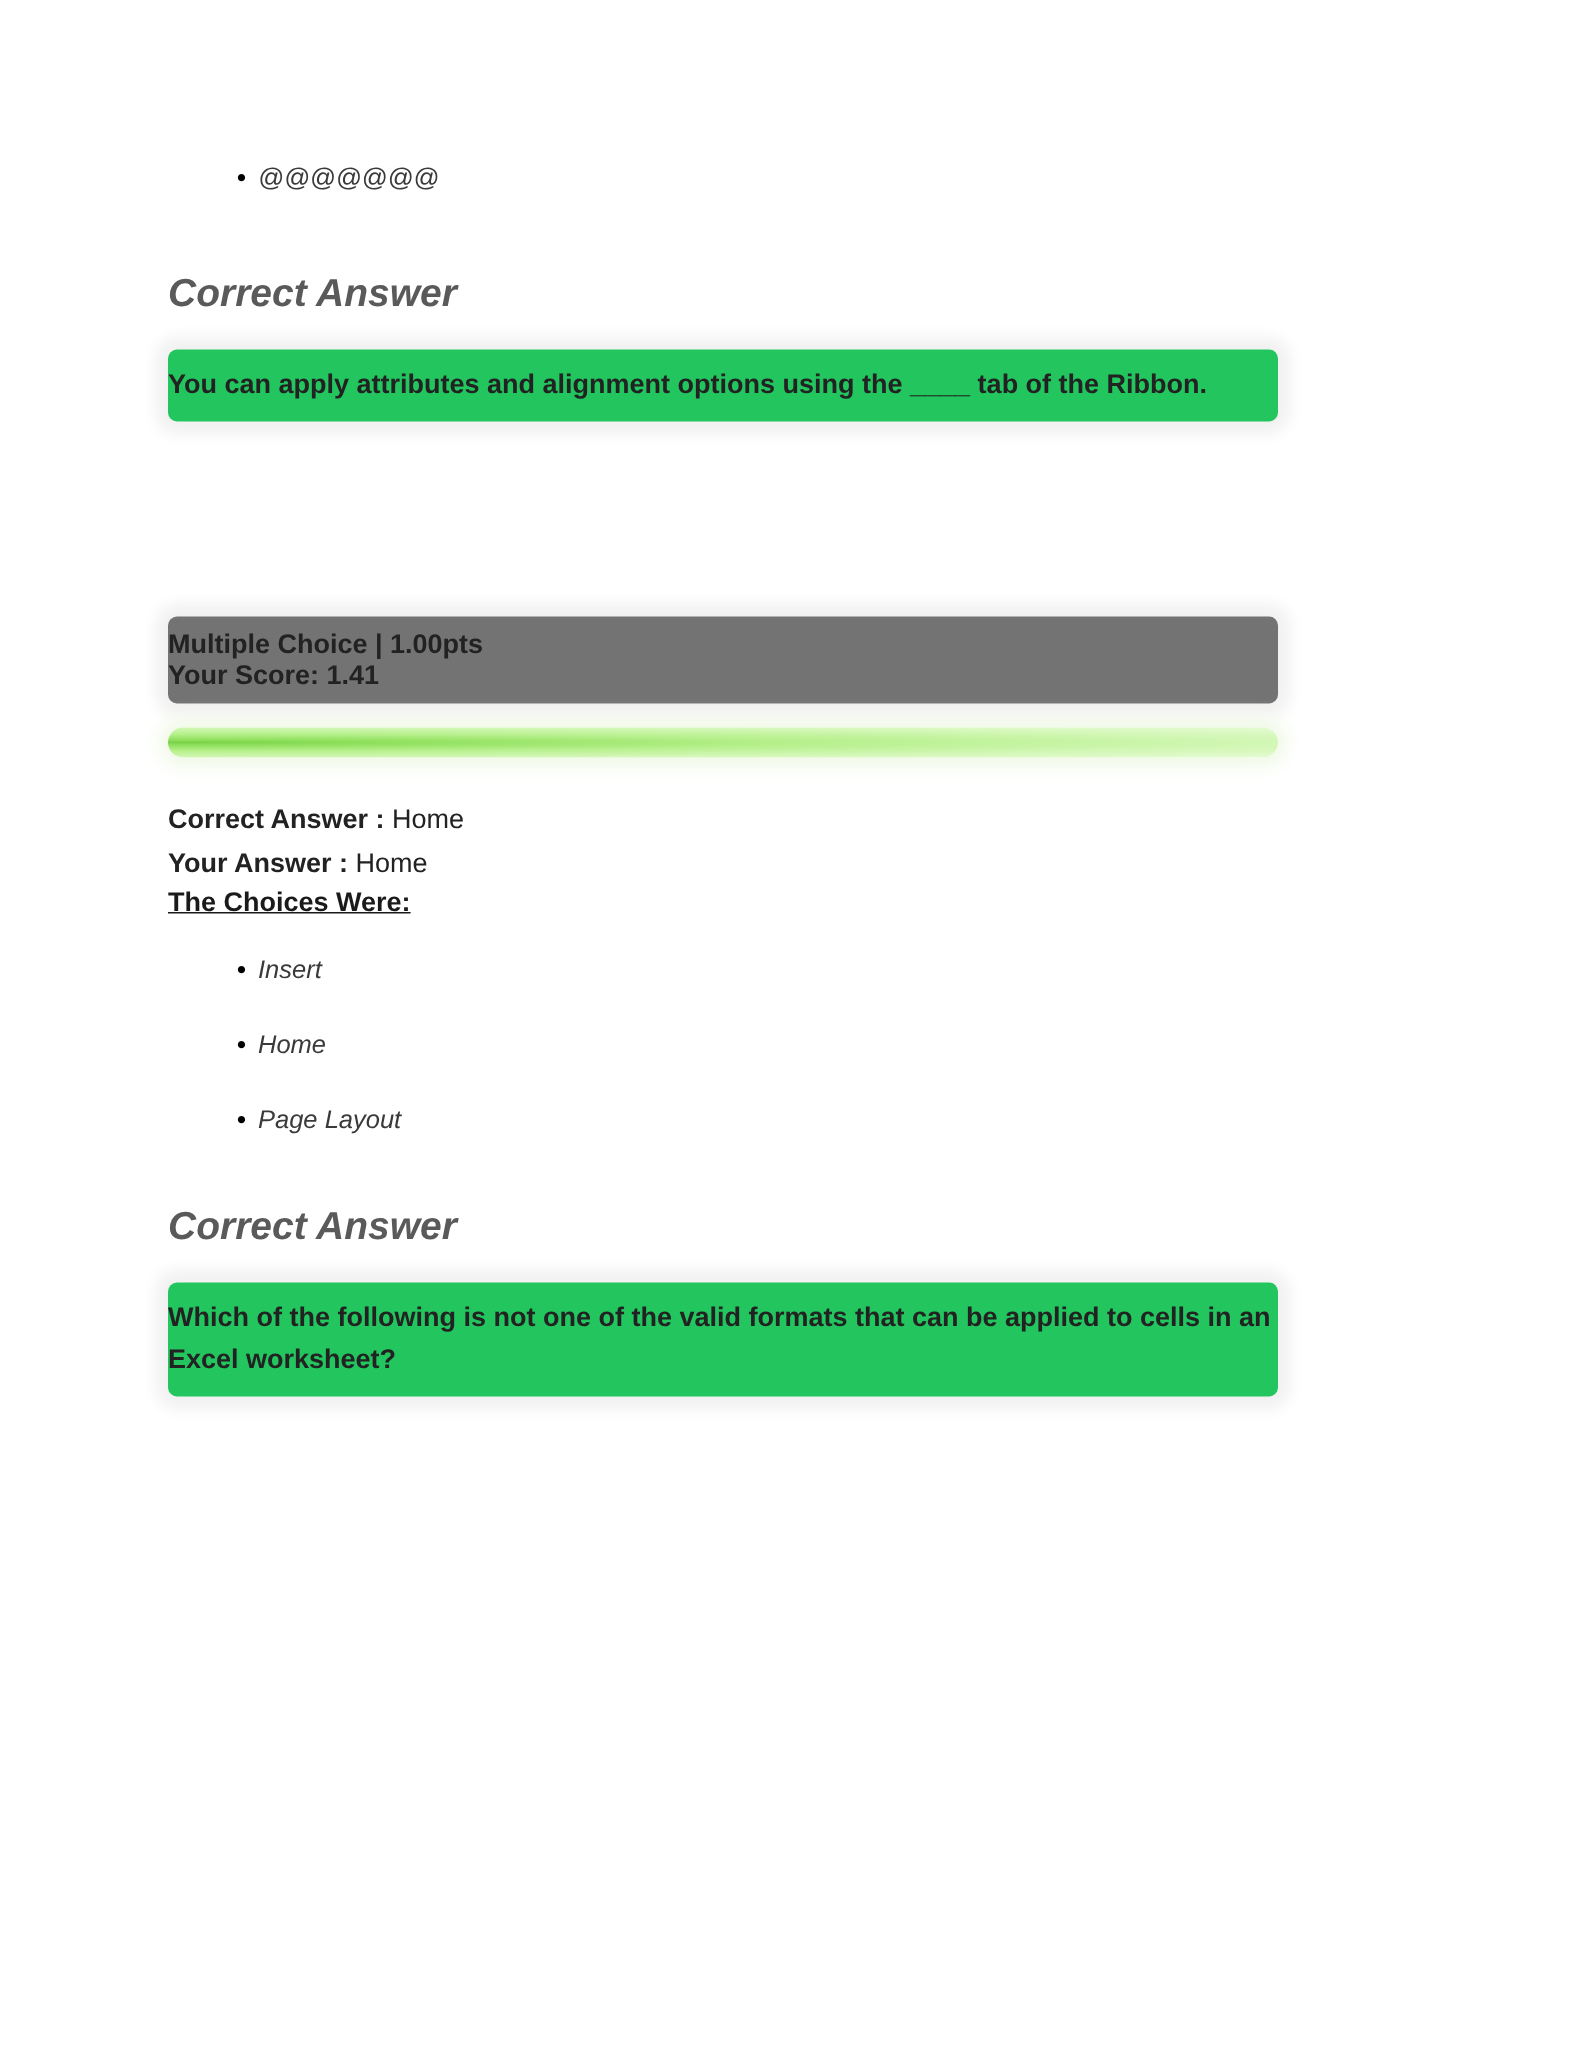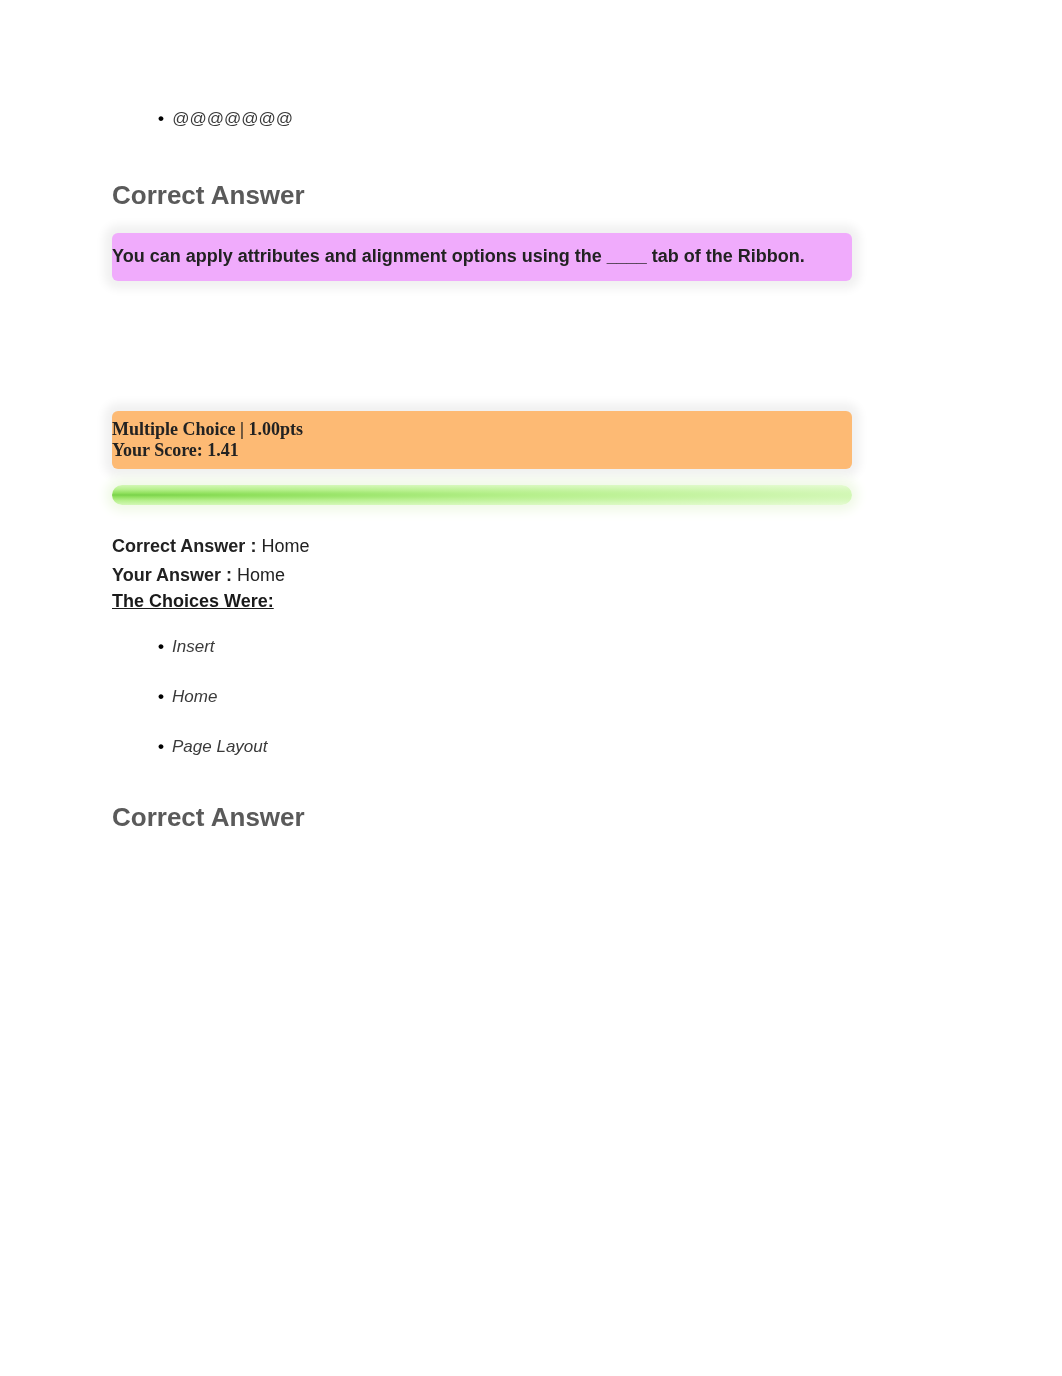--- a/index.html
+++ b/index.html
@@ -48,41 +48,41 @@
     color: #fdfdfd;
     font-size: 17px;
     line-height: 1;
     margin: 0 0 50px 2px;
   }
   h2.correct-heading {
     font-size: 26px;
     font-weight: 700;
     color: #5a5a5a;
     margin: 30px 0 22px 0;
+    font-style: italic;
   }
   .question {
-    background: #f0abfc;
+    background: #22c55e;
     border-radius: 6px;
     padding: 10px 0 10px 0;
     margin-bottom: 130px;
     box-shadow: 0 0 10px 8px #f1f1f1;
   }
   .question-inner {
     font-weight: 700;
     font-size: 18px;
     color: #222;
     line-height: 1.55;
     padding: 0 0 0 0;
   }
   .meta-block {
-    background: #fdba74;
+    background: #737373;
     border-radius: 6px;
     padding: 8px 0 8px 0;
     box-shadow: 0 0 10px 8px #f1f1f1;
-    font-family: Liberation Serif, serif;
   }
   .meta-line {
     font-weight: 700;
     font-size: 18px;
     color: #222;
   }
   .status-bar {
     margin-top: 16px;
     height: 20px;
     border-radius: 999px;
@@ -143,15 +143,18 @@
     <ul class="choices">
       <li>Insert</li>
       <li>Home</li>
       <li>Page Layout</li>
     </ul>
 
     <div class="hidden-row" style="margin-top:-6px;"> </div>
 
     <h2 class="correct-heading">Correct Answer</h2>
 
+    <div class="question">
+      <div class="question-inner">Which of the following is not one of the valid formats that can be applied to cells in an Excel worksheet?</div>
+    </div>
 
   </div>
 </div>
 
 </body></html>

